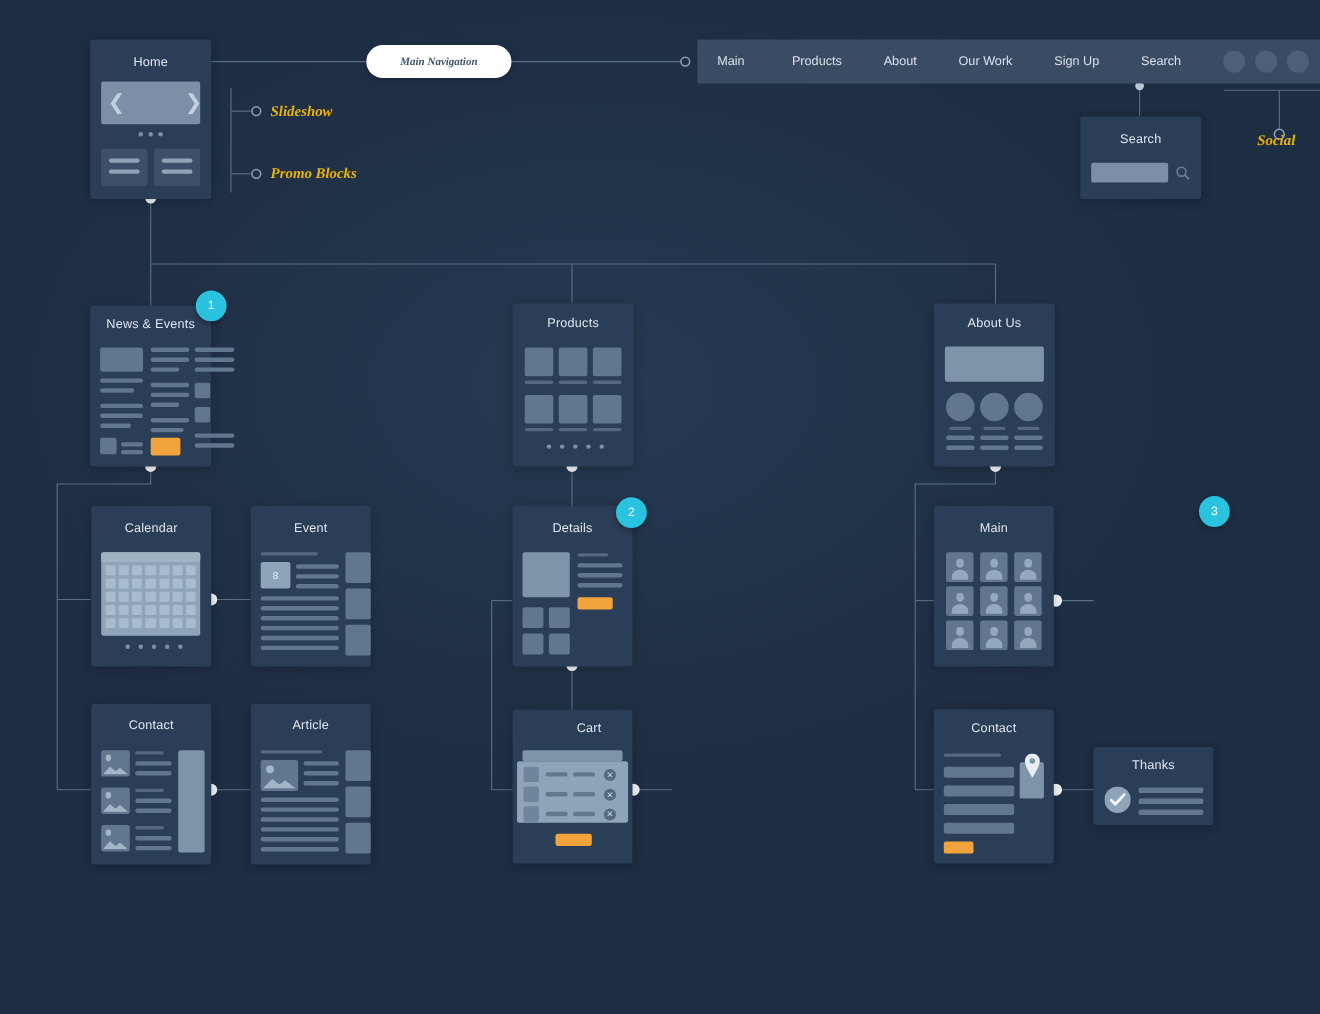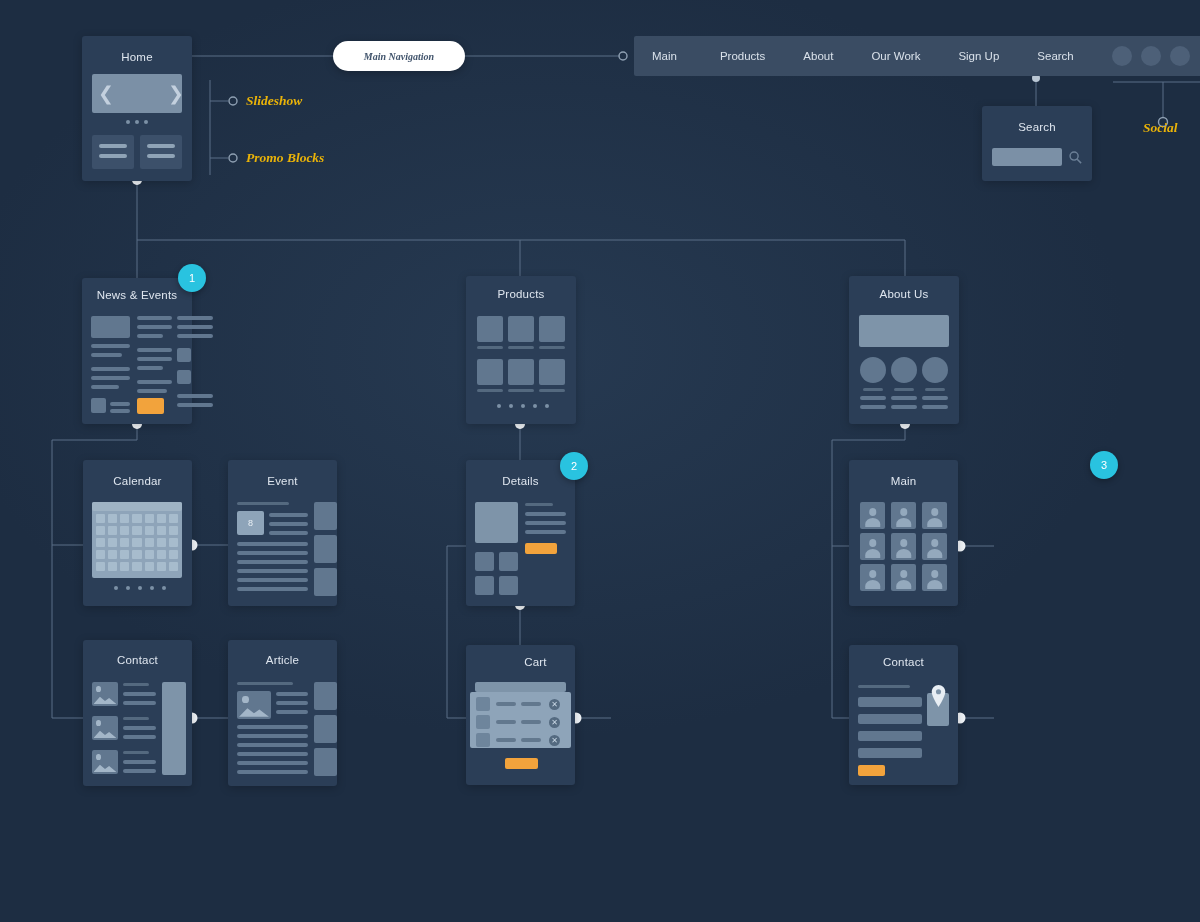--- a/index.html
+++ b/index.html
@@ -419,14 +419,24 @@
     <div class="blk" style="left:9px;top:86px;width:64px;height:10px;"></div>
     <div class="blk" style="left:9px;top:103px;width:64px;height:10px;"></div>
     <div class="blk" style="left:78px;top:48px;width:22px;height:33px;background:#7e94a9;"></div>
     <svg style="position:absolute;left:82px;top:40px;" width="15" height="22" viewBox="0 0 16 24">
       <path d="M8 0C3.9 0 .6 3.3.6 7.4.6 13 8 24 8 24s7.4-11 7.4-16.6C15.4 3.3 12.1 0 8 0z" fill="#e8eef4"></path>
       <circle cx="8" cy="7.4" r="2.8" fill="#7e94a9"></circle>
     </svg>
     <div class="orange" style="left:9px;top:120px;width:27px;height:11px;"></div>
   </div>
 
+  <div class="card" style="left:994px;top:679px;width:109px;height:71px;">
+    <div class="ttl" style="top:12px;">Thanks</div>
+    <svg style="position:absolute;left:10px;top:36px;" width="24" height="24" viewBox="0 0 24 24">
+      <circle cx="12" cy="12" r="12" fill="#8ea4b9"></circle>
+      <path d="M6.2 12.4l3.6 3.8L18 7.4" fill="none" stroke="#f2f7fb" stroke-width="2.6" stroke-linecap="round" stroke-linejoin="round"></path>
+    </svg>
+    <div class="blk" style="left:41px;top:37px;width:59px;height:5px;"></div>
+    <div class="blk" style="left:41px;top:47px;width:59px;height:5px;"></div>
+    <div class="blk" style="left:41px;top:57px;width:59px;height:5px;"></div>
+  </div>
 
 </div>
 
 </body></html>

